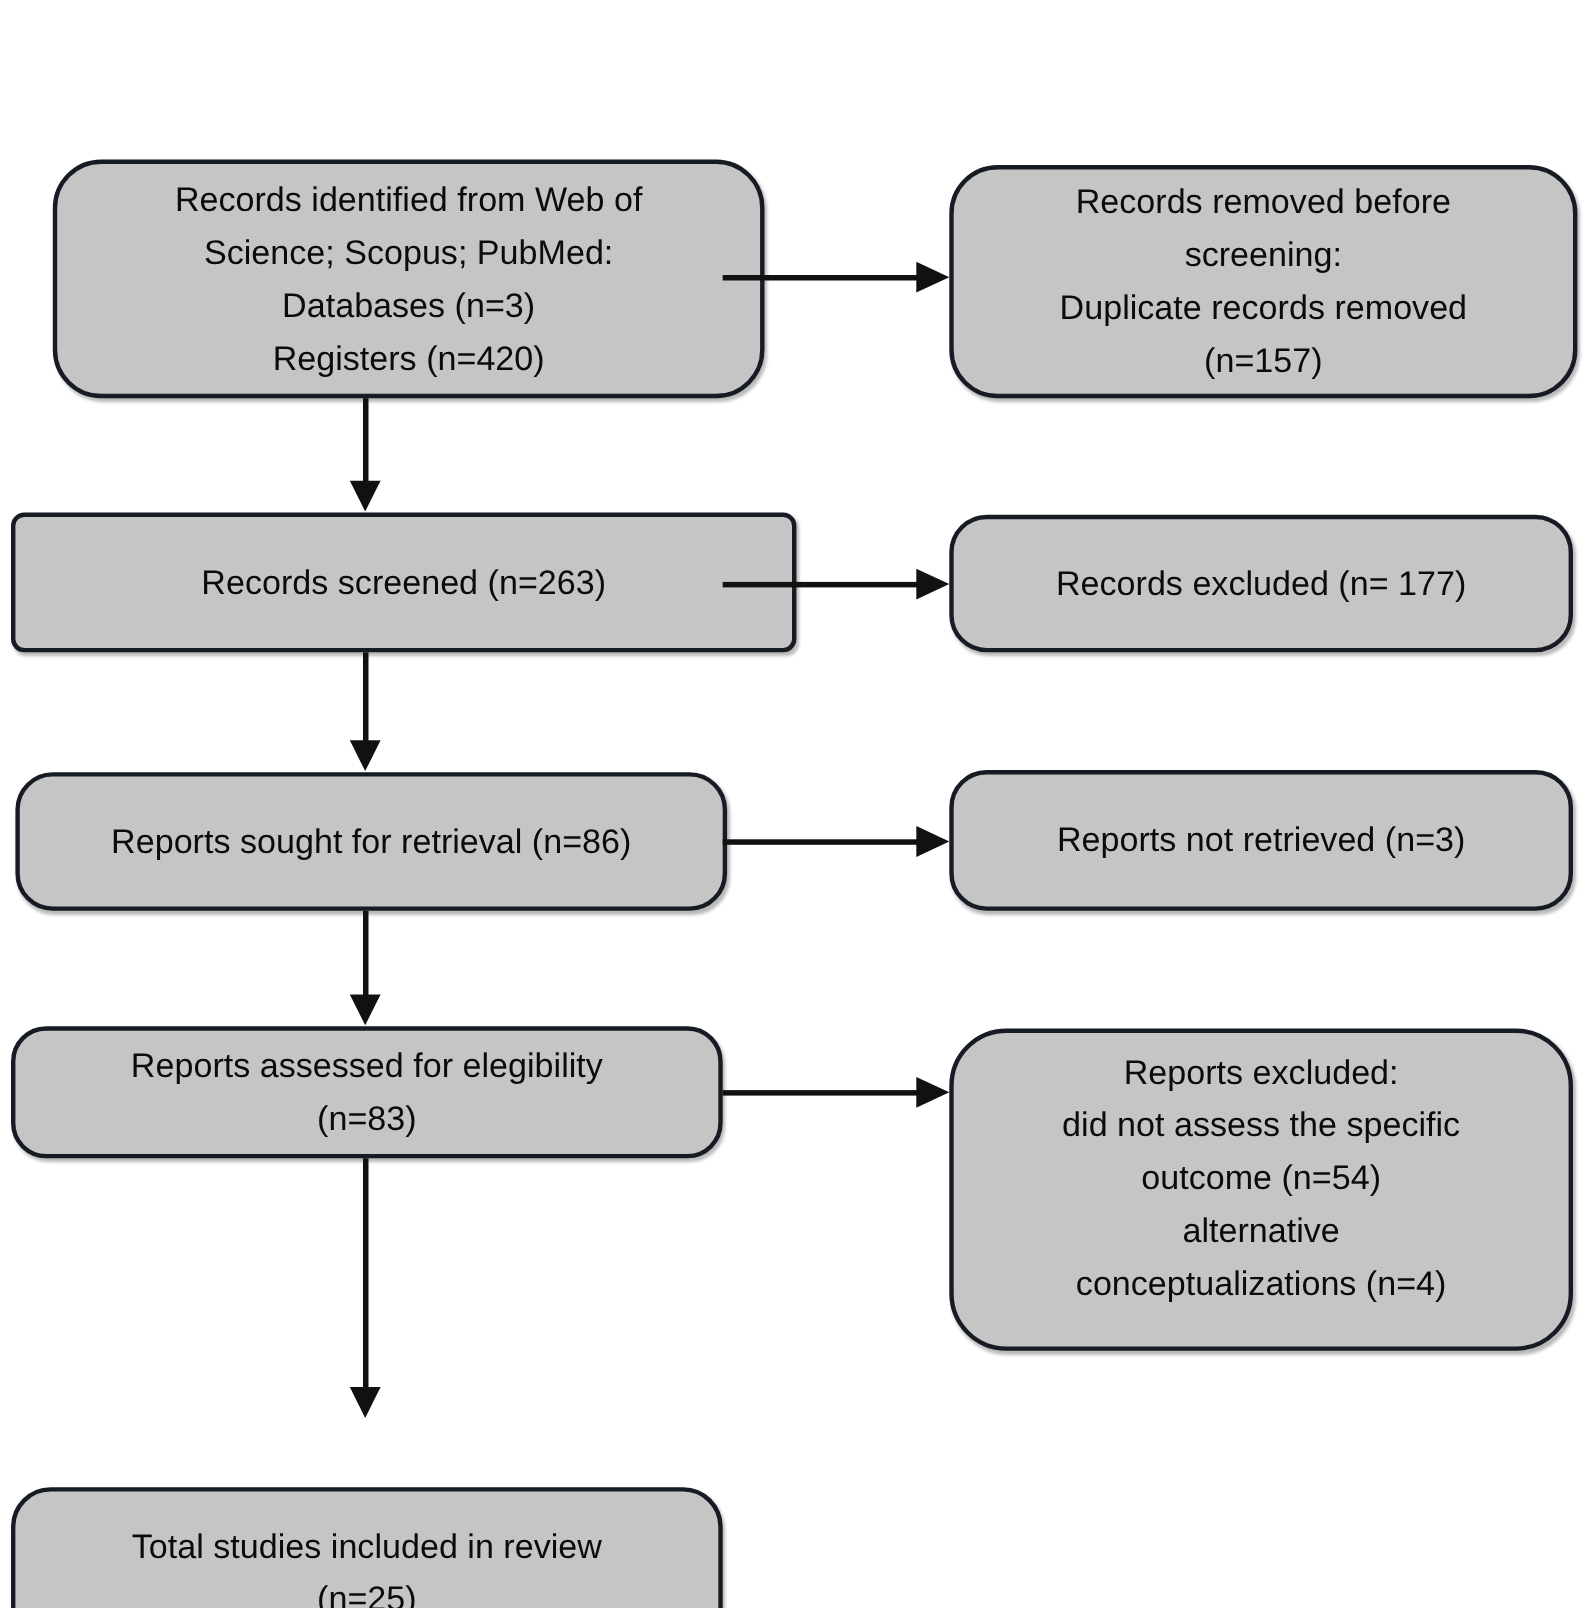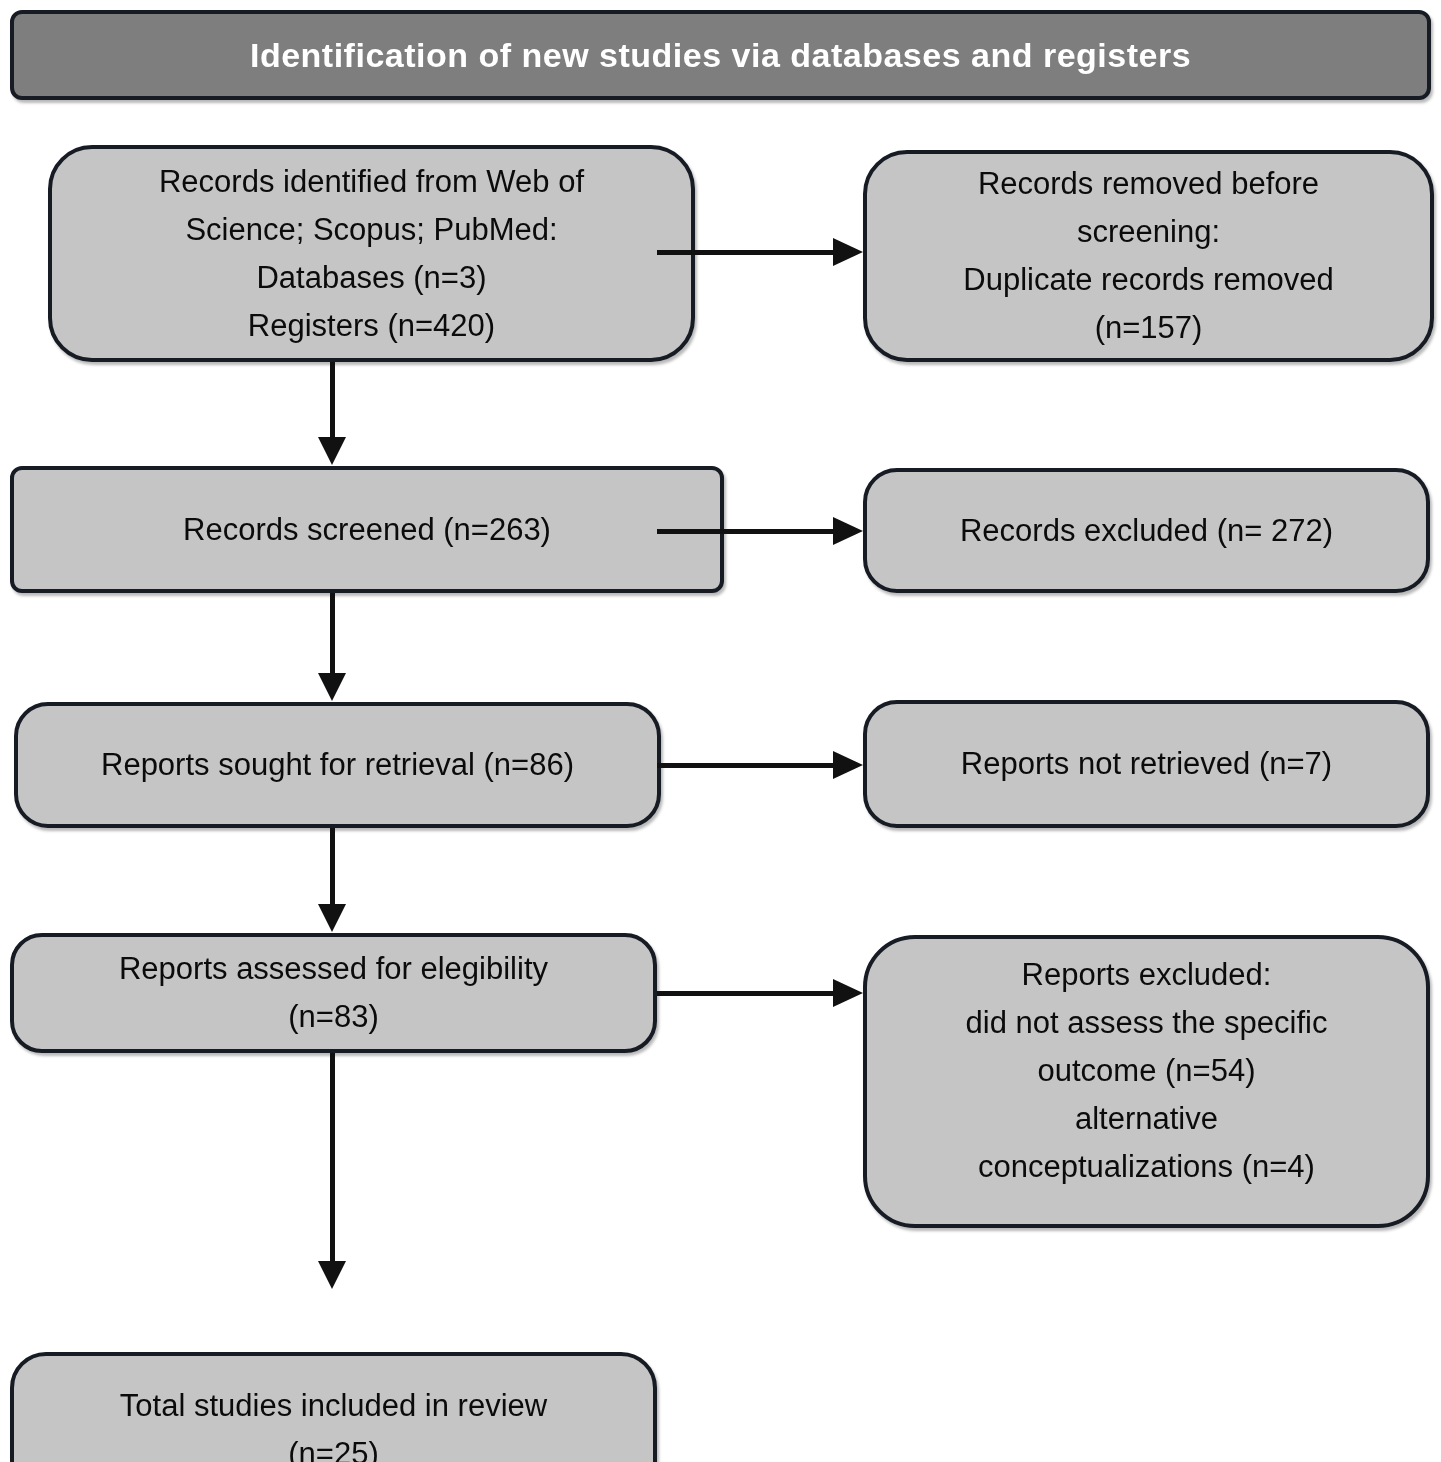--- a/index.html
+++ b/index.html
@@ -65,41 +65,38 @@
   #arrow-v1{left:330px;top:362px;height:76px;}
   #arrow-v2{left:330px;top:593px;height:81px;}
   #arrow-v3{left:330px;top:828px;height:77px;}
   #arrow-v4{left:330px;top:1053px;height:209px;}
 </style>
 </head>
 <body>
 
 <div class="stage">
 
-  <div class="titlebar">
-    <span>Identification of new studies via databases and registers</span>
-  </div>
 
   <div class="box" id="box-l1">Records identified from Web of
 Science; Scopus; PubMed:
 Databases (n=3)
 Registers (n=420)</div>
 
   <div class="box" id="box-r1">Records removed before
 screening:
 Duplicate records removed
 (n=157)</div>
 
   <div class="box" id="box-l2">Records screened (n=263)</div>
 
-  <div class="box" id="box-r2">Records excluded (n= 272)</div>
+  <div class="box" id="box-r2">Records excluded (n= 177)</div>
 
   <div class="box" id="box-l3">Reports sought for retrieval (n=86)</div>
 
-  <div class="box" id="box-r3">Reports not retrieved (n=7)</div>
+  <div class="box" id="box-r3">Reports not retrieved (n=3)</div>
 
   <div class="box" id="box-l4">Reports assessed for elegibility
 (n=83)</div>
 
   <div class="box" id="box-r4">Reports excluded:
 did not assess the specific
 outcome (n=54)
 alternative
 conceptualizations (n=4)</div>
 

